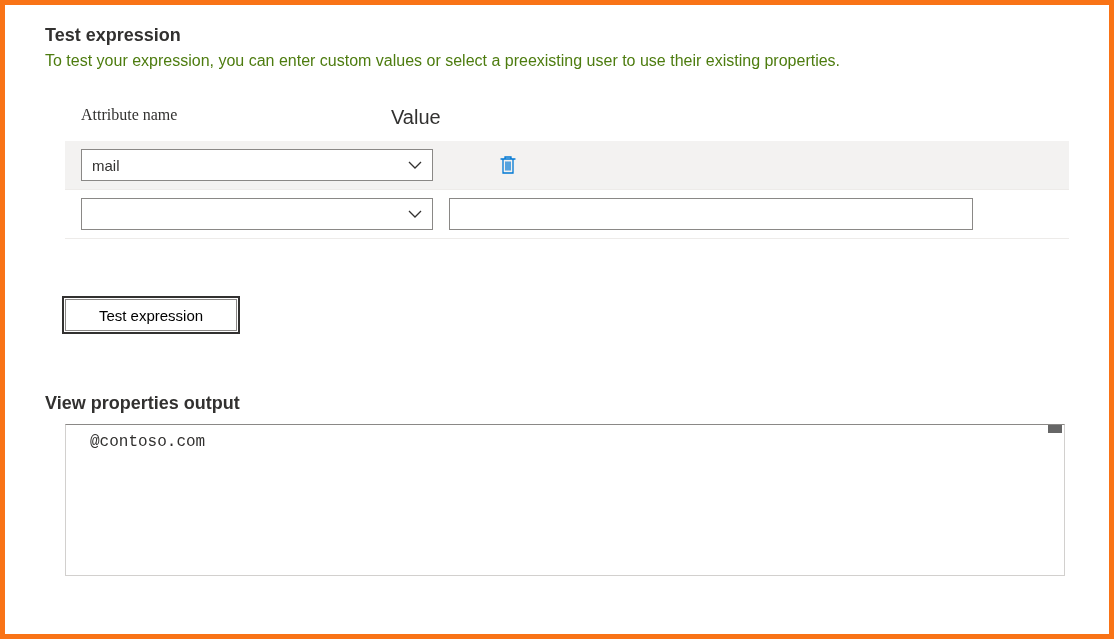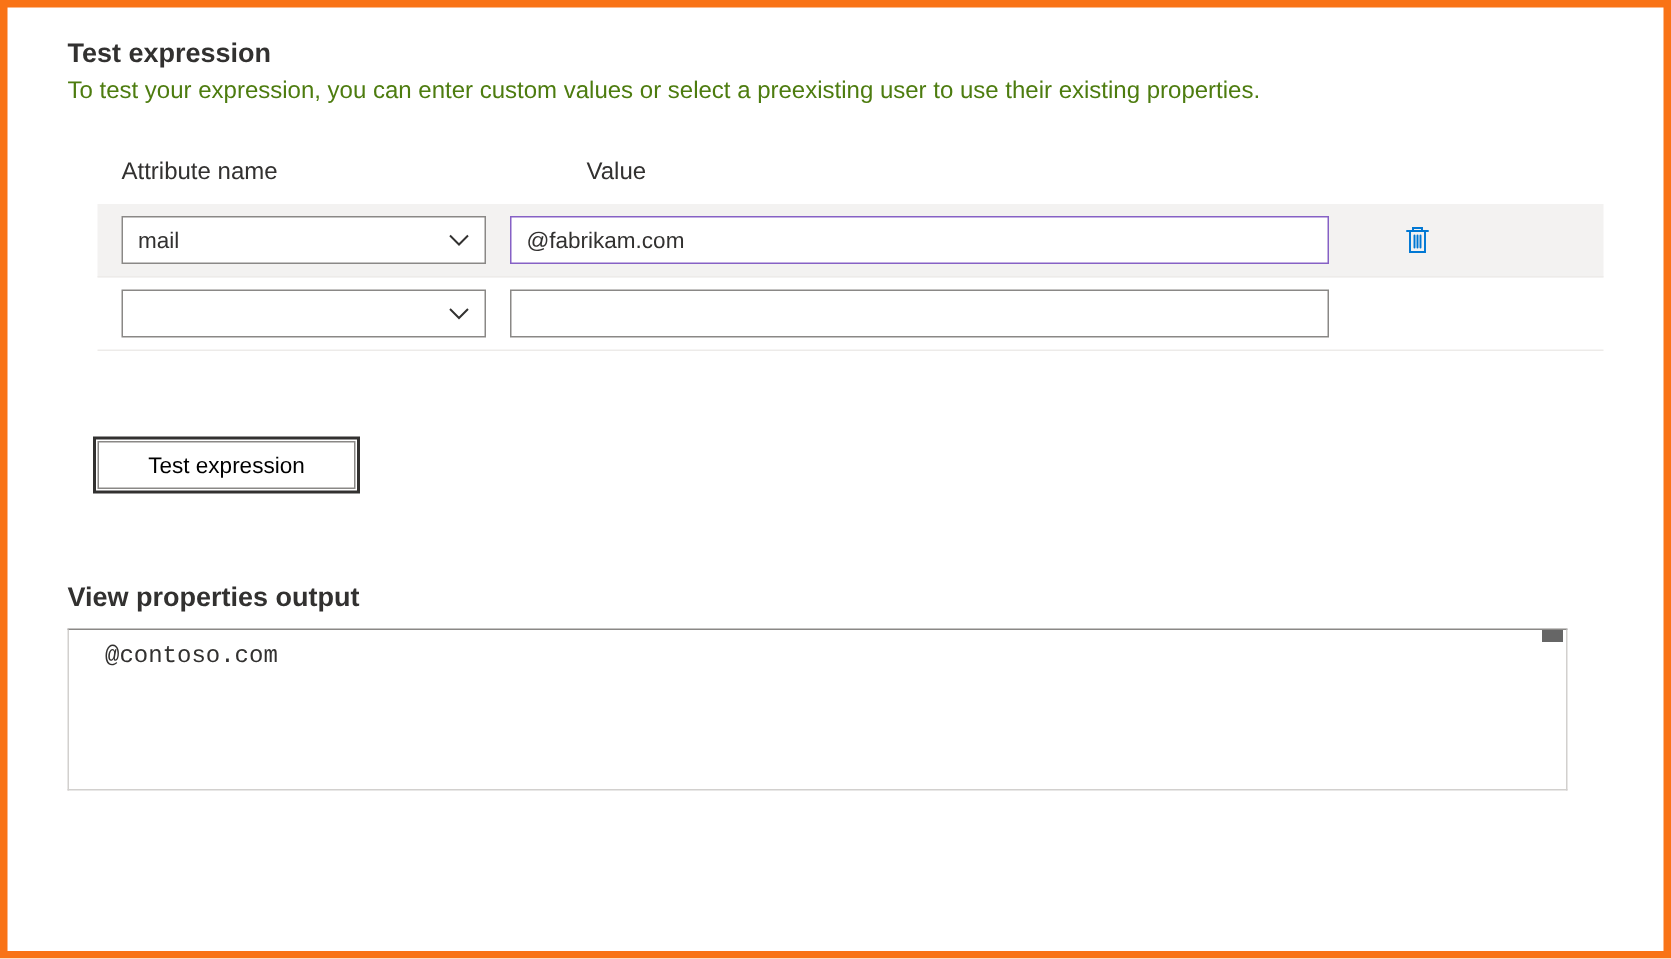--- a/index.html
+++ b/index.html
@@ -32,41 +32,42 @@
     }
     .table-headers {
       display: flex;
       padding-left: 36px;
       margin-bottom: 12px;
     }
     .col-attribute {
       width: 310px;
       font-size: 16px;
       color: #323130;
+      font-family: Liberation Serif, serif;
     }
     .col-value {
       flex: 1;
-      font-size: 16px;
+      font-size: 20px;
       color: #323130;
     }
     .rows-wrapper {
       padding-left: 20px;
     }
     .row {
       display: flex;
       align-items: center;
       padding: 8px 16px 8px 16px;
       border-bottom: 1px solid #edebe9;
     }
     .row.highlighted {
       background: #f3f2f1;
     }
     .dropdown {
       position: relative;
-      width: 243px;
+      width: 352px;
       height: 32px;
       border: 1px solid #8a8886;
       background: #fff;
       display: flex;
       align-items: center;
       padding: 0 10px;
       cursor: pointer;
       margin-right: 16px;
     }
     .dropdown-text {
@@ -117,23 +118,24 @@
       font-size: 15px;
       cursor: pointer;
     }
     .output-title {
       font-weight: 600;
       font-size: 18px;
       margin-top: 62px;
       margin-bottom: 10px;
     }
     .output-box {
+      margin-left: 20px;
       border: 1px solid #d2d0ce;
       border-top: 1px solid #8a8886;
-      height: 108px;
+      height: 152px;
       width: 1000px;
       padding: 8px 24px;
       position: relative;
       overflow: hidden;
     }
     .output-text {
       font-family: "Courier New", Courier, monospace;
       font-size: 16px;
     }
     .scrollbar-stub {
@@ -160,21 +162,20 @@
 
   <div class="rows-wrapper">
 
     <div class="row highlighted">
       <div class="dropdown">
         <span class="dropdown-text">mail</span>
         <svg class="chevron" viewBox="0 0 14 14">
           <path d="M1 4 L7 10 L13 4" stroke="#323130" stroke-width="1.3" fill="none"></path>
         </svg>
       </div>
-      <input type="text" class="text-input active" value="@fabrikam.com" style="">
       <div class="trash-area">
         <svg class="trash-icon" viewBox="0 0 18 20">
           <path d="M2 4 h14 M6 4 V2 h6 v2 M4 4 v14 h10 V4 M7 7 v8 M9 7 v8 M11 7 v8" stroke="#0078d4" stroke-width="1.3" fill="none" stroke-linecap="round"></path>
         </svg>
       </div>
     </div>
 
     <div class="row">
       <div class="dropdown">
         <span class="dropdown-text"></span>

